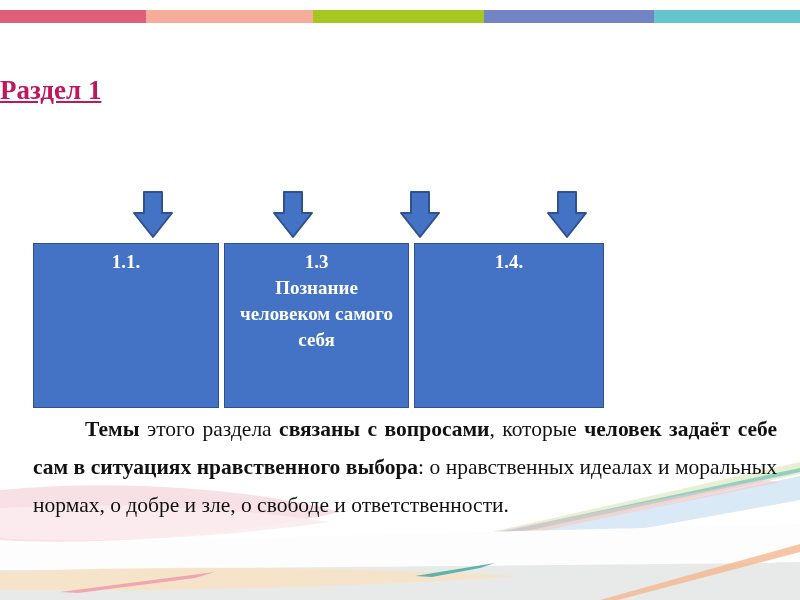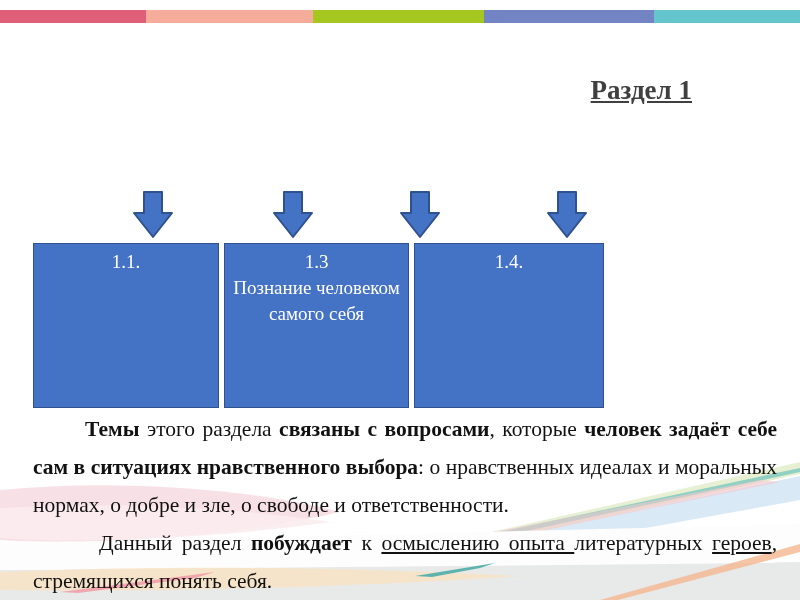--- a/index.html
+++ b/index.html
@@ -7,33 +7,33 @@
     width:800px;height:600px;position:relative;overflow:hidden;
     background:#ffffff;
     font-family:"Liberation Serif","DejaVu Serif",serif;
   }
   
   .top-stripe{position:absolute;left:0;top:10px;width:800px;height:13px;display:flex;}
   .top-stripe .seg{height:100%;}
   .seg1{width:146px;} .seg2{width:167px;} .seg3{width:171px;} .seg4{width:170px;} .seg5{width:146px;}
 
   
-  .header{position:absolute;left:0;top:74px;width:692px;text-align:right;color:#404040;z-index:2;}
+  .header{position:absolute;left:0;top:74px;width:692px;text-align:left;color:#be185d;z-index:2;}
   .header .title{font-size:27px;font-weight:bold;text-decoration:underline;line-height:32px;}
   .header .subtitle{font-size:28px;font-weight:bold;line-height:34px;margin-top:2px;}
 
   
   .arrow{position:absolute;top:191px;width:42px;height:48px;z-index:1;}
   .arrow svg{display:block;width:100%;height:100%;}
 
   
   .boxes-row{position:absolute;left:33px;top:243px;display:flex;gap:5px;z-index:1;}
   .topic-box{
     height:165px;background:#4472C4;border:1px solid #2F528F;
-    box-sizing:border-box;color:#ffffff;font-weight:normal;font-size:19px;
+    box-sizing:border-box;color:#ffffff;font-weight:bold;font-size:19px;
     text-align:center;line-height:1.37;padding:5px 6px 0 6px;
   }
   .box-w1{width:186px;} .box-w2{width:171px;} .box-w3{width:185px;} .box-w4{width:190px;}
   .topic-box .num{display:block;}
 
   
   .body-text{position:absolute;left:33px;top:410px;width:744px;z-index:2;
     color:#111111;font-size:21.5px;line-height:38px;text-align:justify;}
   .body-text p{margin:0;}
   .body-text p.p1{text-indent:52px;}
@@ -89,21 +89,20 @@
     <span class="num">1.3</span>
     <span>Познание человеком самого себя</span>
   </div>
   <div class="topic-box box-w4">
     <span class="num">1.4.</span>
   </div>
 </div>
 
 <div class="body-text">
   <p class="p1"><span class="b">Темы</span><span> этого раздела </span><span class="b">связаны с вопросами</span><span>, которые </span><span class="b">человек задаёт себе сам в  ситуациях нравственного выбора</span><span>: о нравственных идеалах и моральных нормах, о добре и зле, о свободе и ответственности.</span></p>
-  <p class="p2"><span>Данный раздел </span><span class="b">побуждает</span><span> к </span><span class="u">осмыслению опыта </span><span>литературных </span><span class="u">героев</span><span>, стремящихся понять себя.</span></p>
 </div>
 
 <div class="bottom-deco">
   <svg width="800" height="140" viewBox="0 0 800 140">
 
     <path d="M0,30 C120,18 260,30 340,52 C240,76 90,86 0,80 Z" fill="#F6D7DD" opacity="0.75"></path>
     <path d="M0,48 C150,40 260,52 330,62 C220,78 80,84 0,78 Z" fill="#FBECEF" opacity="0.9"></path>
 
     <path d="M430,86 L800,2 L800,14 L448,92 Z" fill="#E3EDCB" opacity="0.85"></path>
     <path d="M500,72 L800,8 L800,12 L508,75 Z" fill="#7EC8C0" opacity="0.8"></path>

